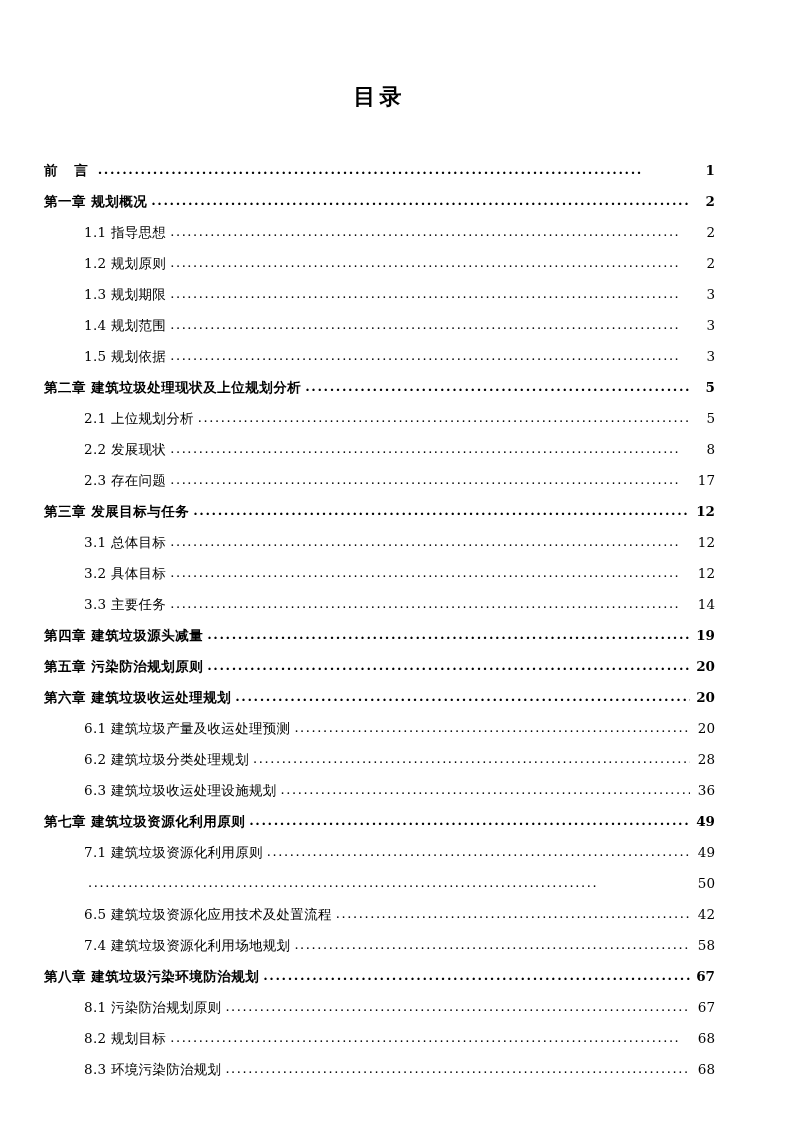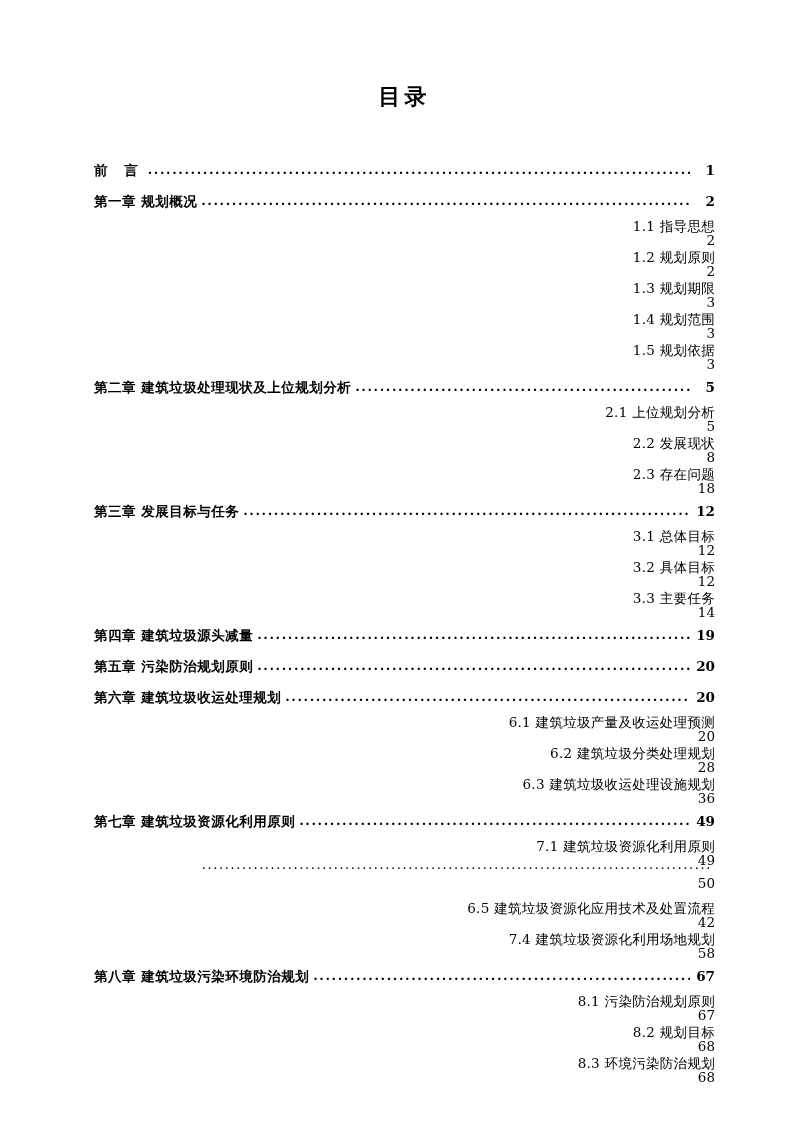--- a/index.html
+++ b/index.html
@@ -11,21 +11,21 @@
     height: 1122px;
     background: #ffffff;
     font-family: "DejaVu Serif", "Liberation Serif", serif;
     color: #000000;
   }
   .page {
     position: relative;
     width: 793px;
     height: 1114px;
     box-sizing: border-box;
-    padding: 82px 78px 40px 94px;
+    padding: 82px 78px 40px 44px;
   }
   .doc-title {
     text-align: center;
     font-size: 22px;
     font-weight: bold;
     letter-spacing: 4px;
     margin: 0 0 34px 0;
     font-family: "DejaVu Serif", "Liberation Serif", serif;
   }
   .toc {
@@ -68,21 +68,20 @@
   .lvl-0 {
     font-weight: bold;
     padding-left: 0px;
   }
   .lvl-0 .label {
     letter-spacing: 0.5px;
   }
   .lvl-1 {
     font-weight: normal;
     padding-left: 40px;
-    flex-direction: column;
   }
   .lvl-1 .label {
     letter-spacing: 0.3px;
   }
   .front-matter .label {
     letter-spacing: 6px;
   }
 </style>
 </head>
 <body>
@@ -136,21 +135,21 @@
         <span class="page-no">5</span>
       </li>
       <li class="toc-entry lvl-1">
         <span class="label">2.2 发展现状</span>
         <span class="leader">.........................................................................................</span>
         <span class="page-no">8</span>
       </li>
       <li class="toc-entry lvl-1">
         <span class="label">2.3 存在问题</span>
         <span class="leader">.........................................................................................</span>
-        <span class="page-no">18</span>
+        <span class="page-no">17</span>
       </li>
       <li class="toc-entry lvl-0">
         <span class="label">第三章  发展目标与任务</span>
         <span class="leader">.........................................................................................</span>
         <span class="page-no">12</span>
       </li>
       <li class="toc-entry lvl-1">
         <span class="label">3.1 总体目标</span>
         <span class="leader">.........................................................................................</span>
         <span class="page-no">12</span>

